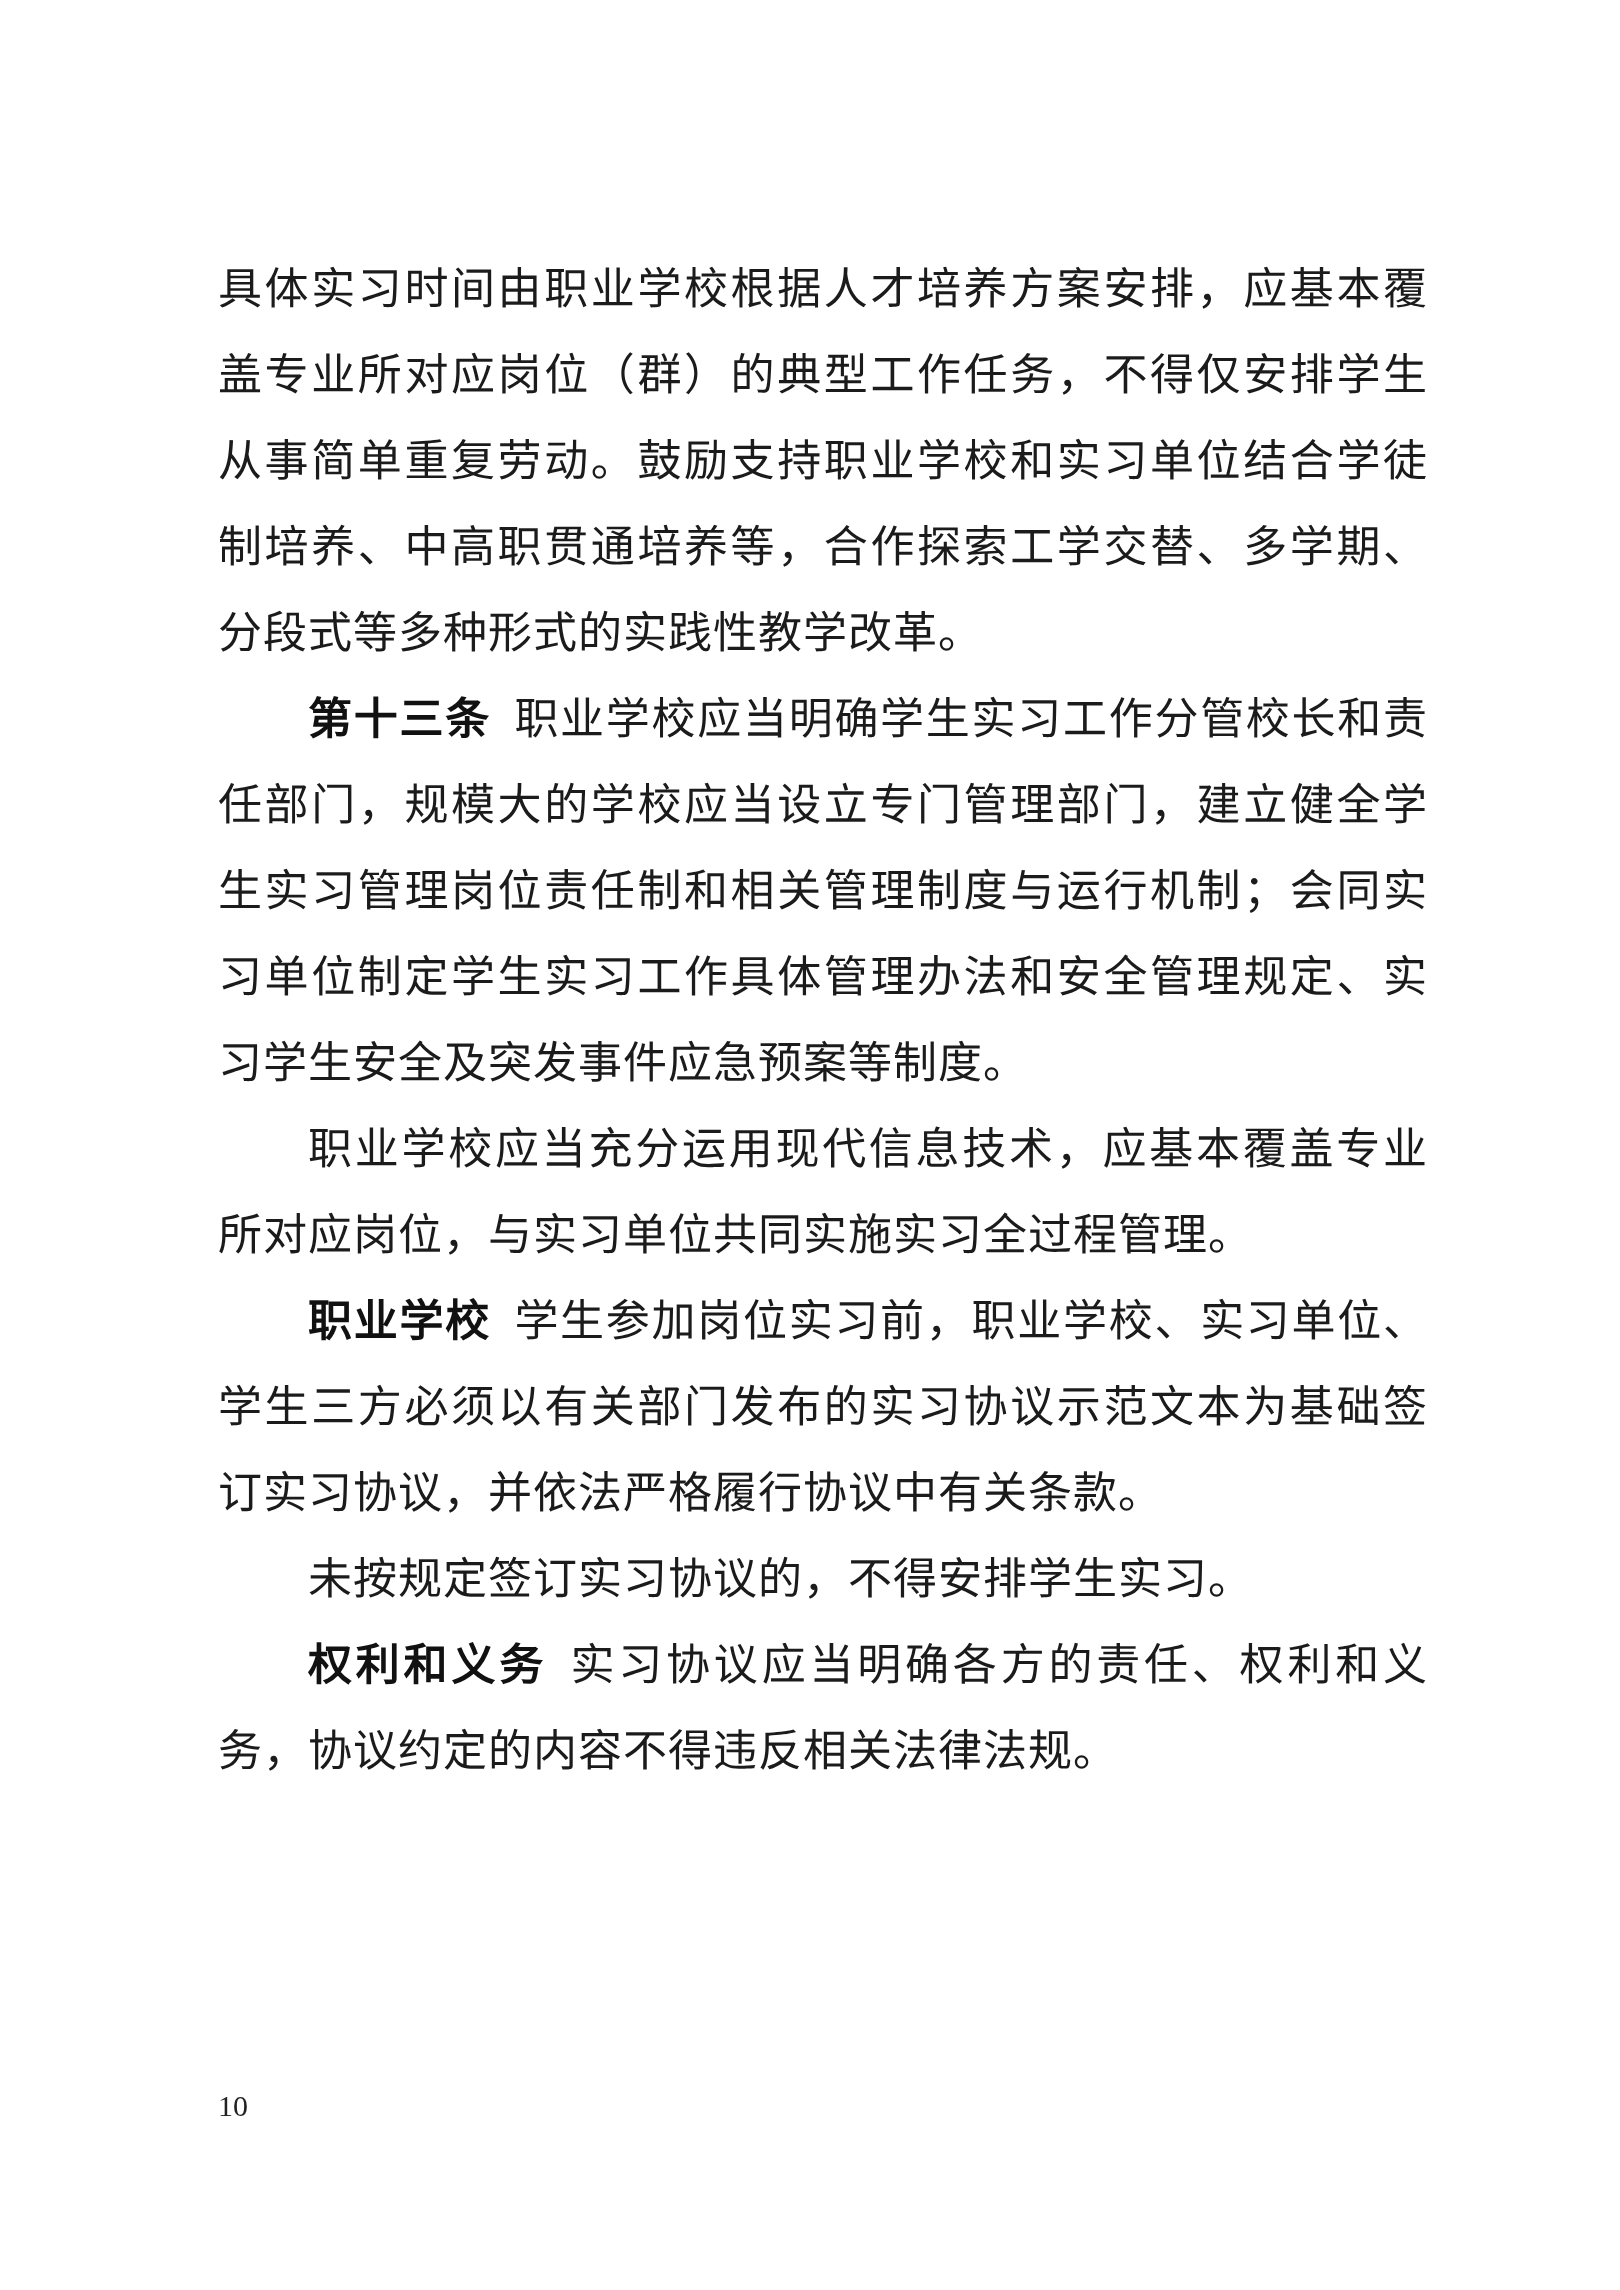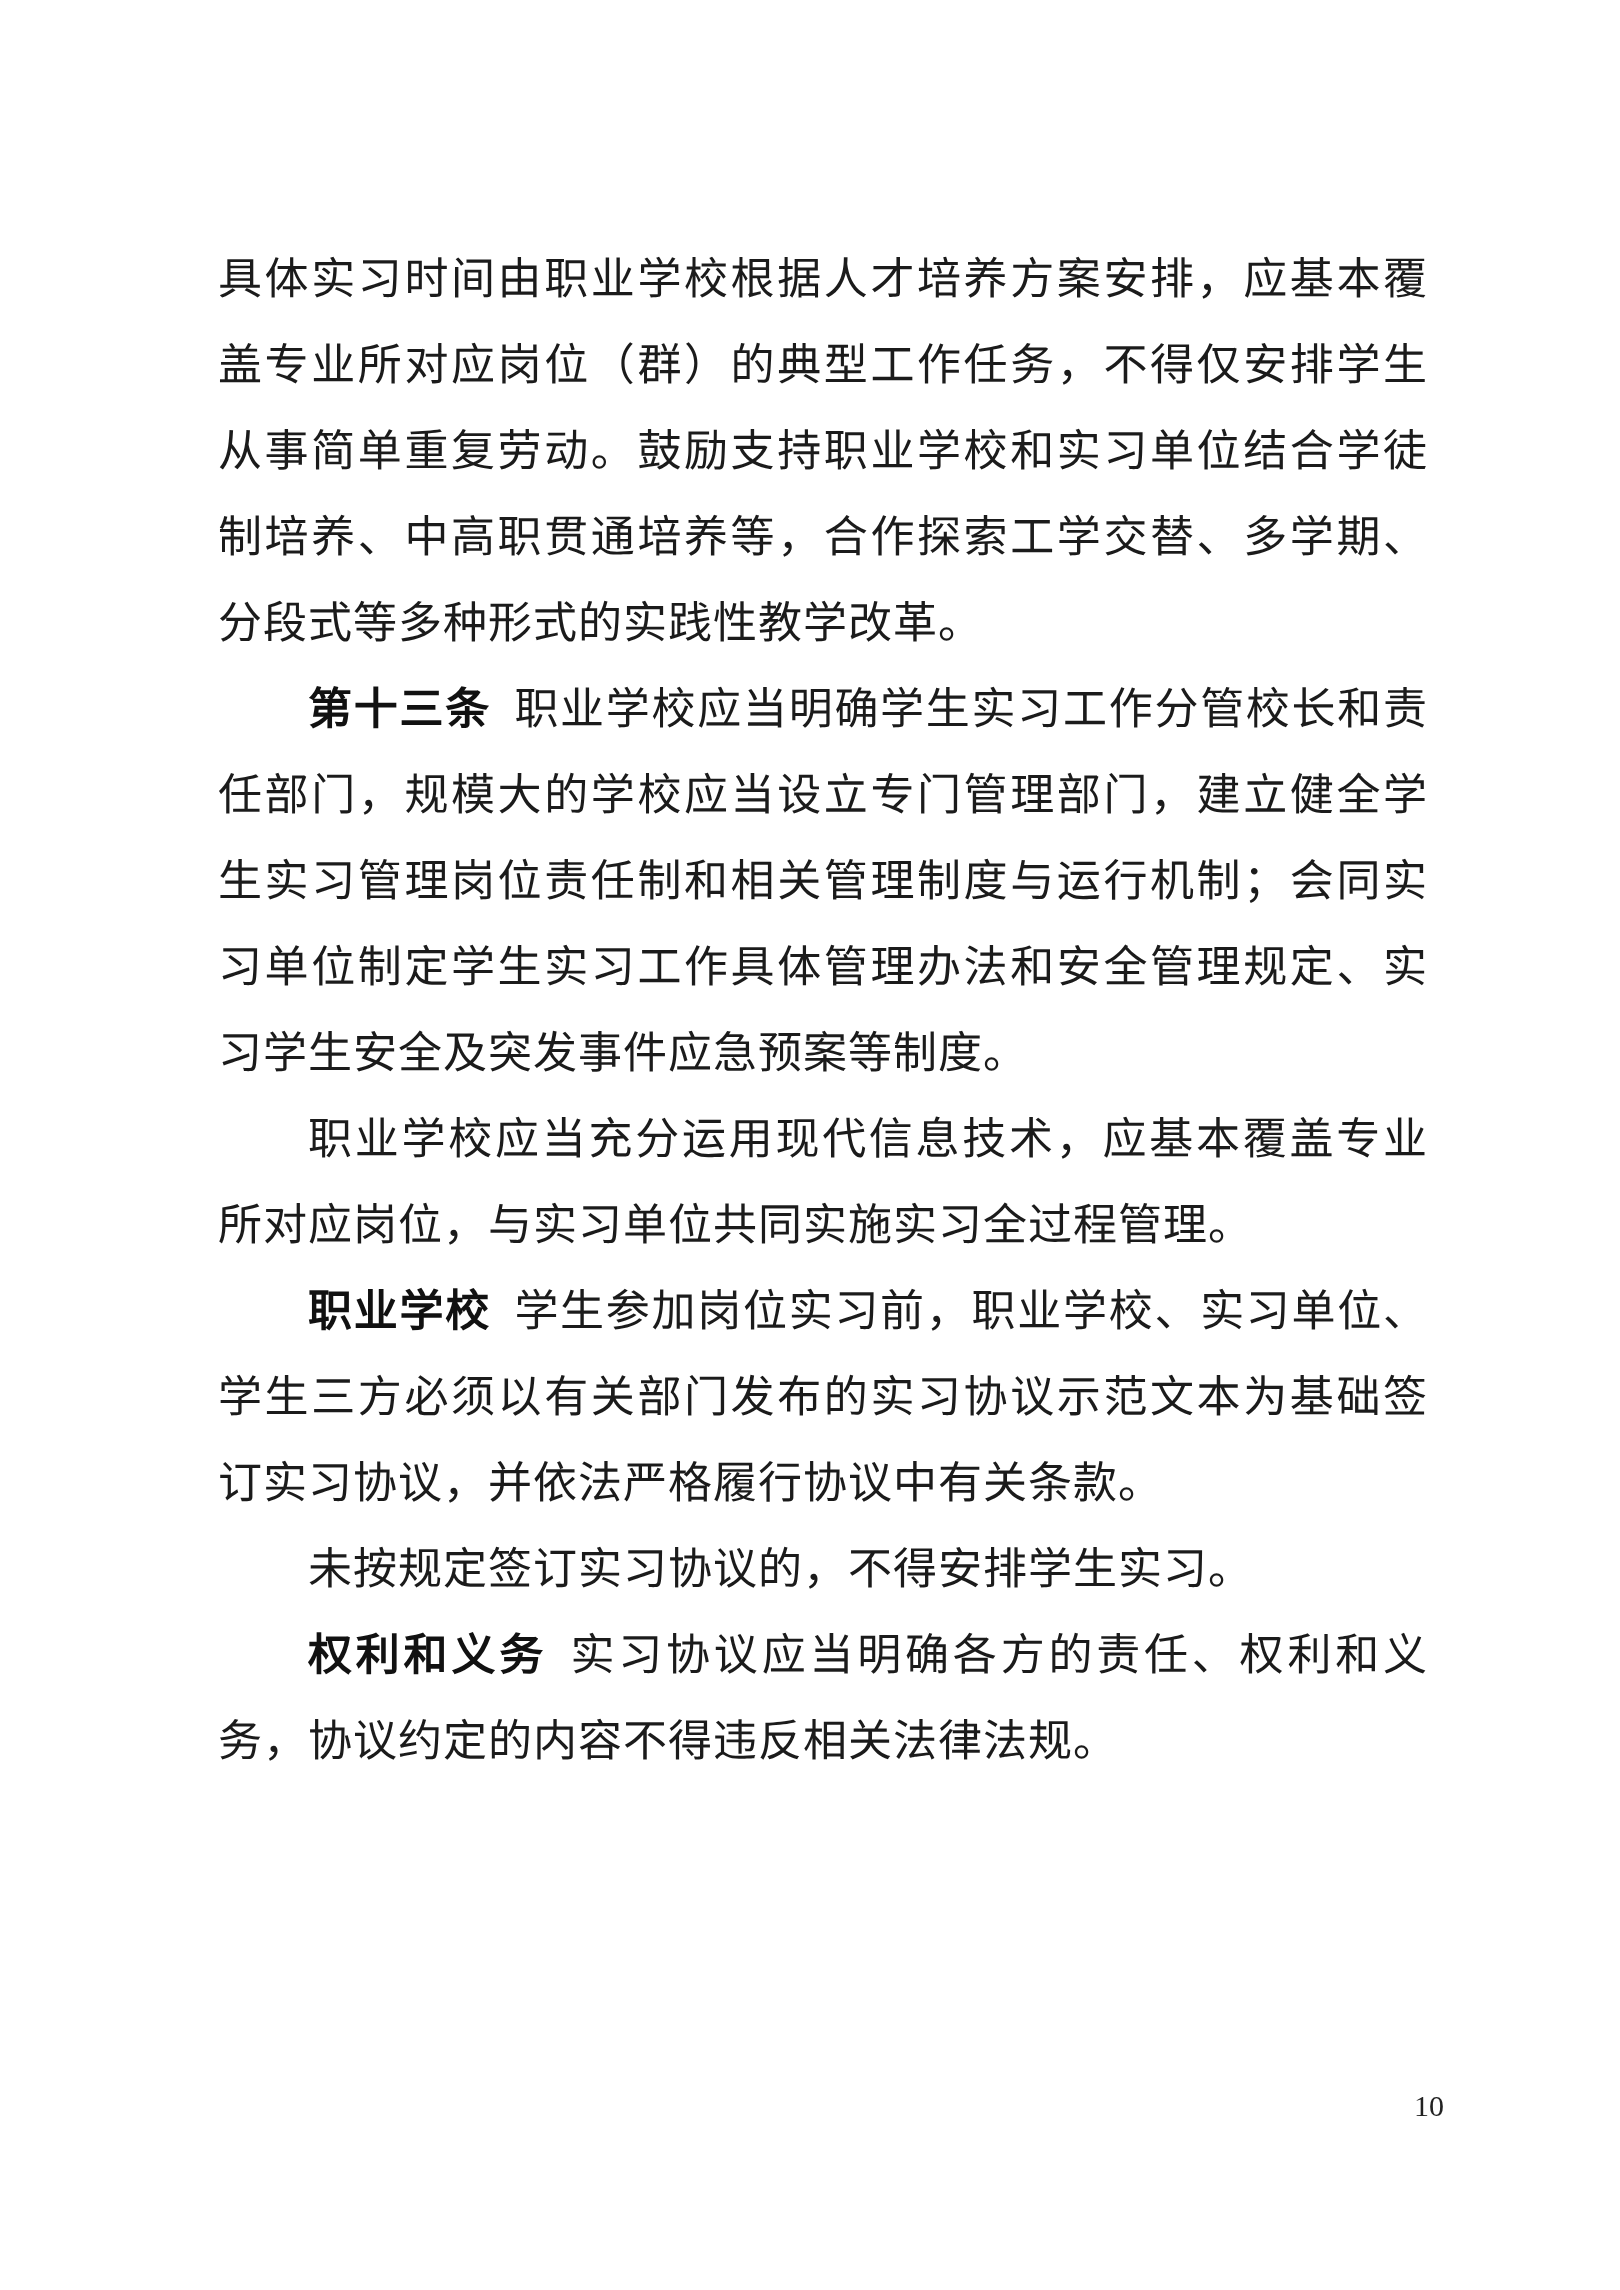--- a/index.html
+++ b/index.html
@@ -12,21 +12,21 @@
     width: 1620px;
     height: 2291px;
     background: #ffffff;
     color: #1b1b1b;
     font-family: "Liberation Serif", serif;
     overflow: hidden;
   }
   .content {
     position: absolute;
     left: 218px;
-    top: 237px;
+    top: 247px;
     width: 1210px;
   }
   .para {
     margin: 0;
     font-size: 44px;
     line-height: 86px;
     letter-spacing: 1px;
     text-align: justify;
     text-align-last: left;
     color: #1b1b1b;
@@ -48,24 +48,24 @@
     font-family: "Liberation Sans", sans-serif;
     font-weight: bold;
     font-size: 48px;
     line-height: 86px;
     letter-spacing: 2px;
     text-align: center;
     color: #111111;
   }
   .page-number {
     position: absolute;
-    left: 234px;
+    left: 218px;
     top: 2086px;
     width: 1210px;
-    text-align: right;
+    text-align: left;
     font-size: 30px;
     line-height: 39px;
     color: #222222;
     font-family: "Liberation Serif", serif;
   }
 </style>
 </head>
 <body>
 
 <div class="page">

